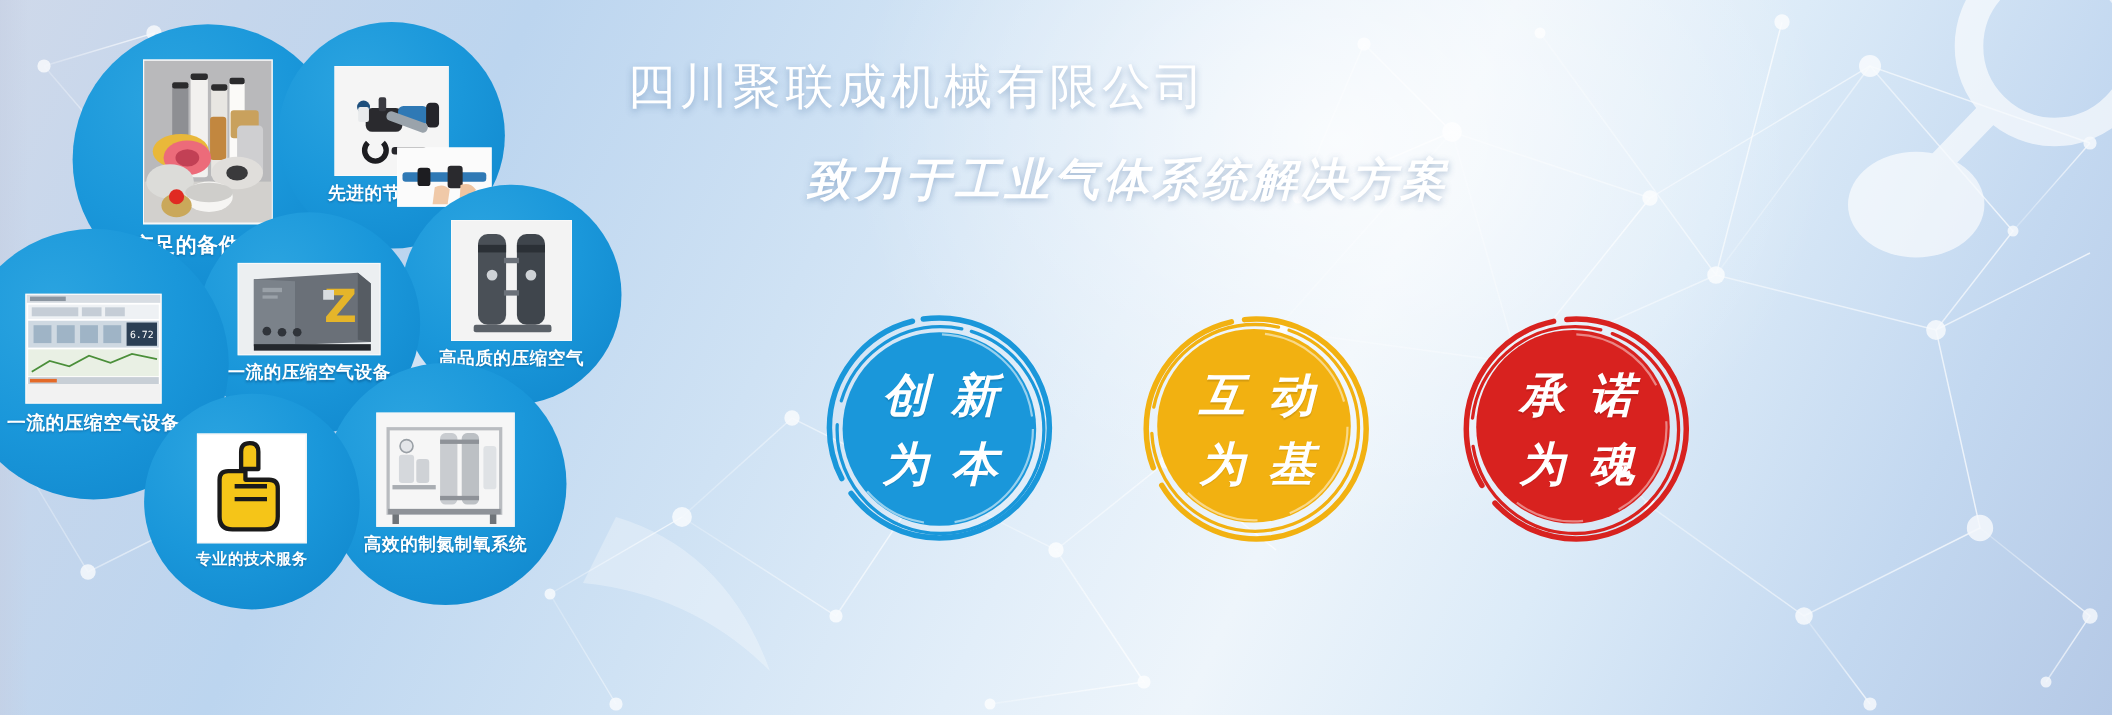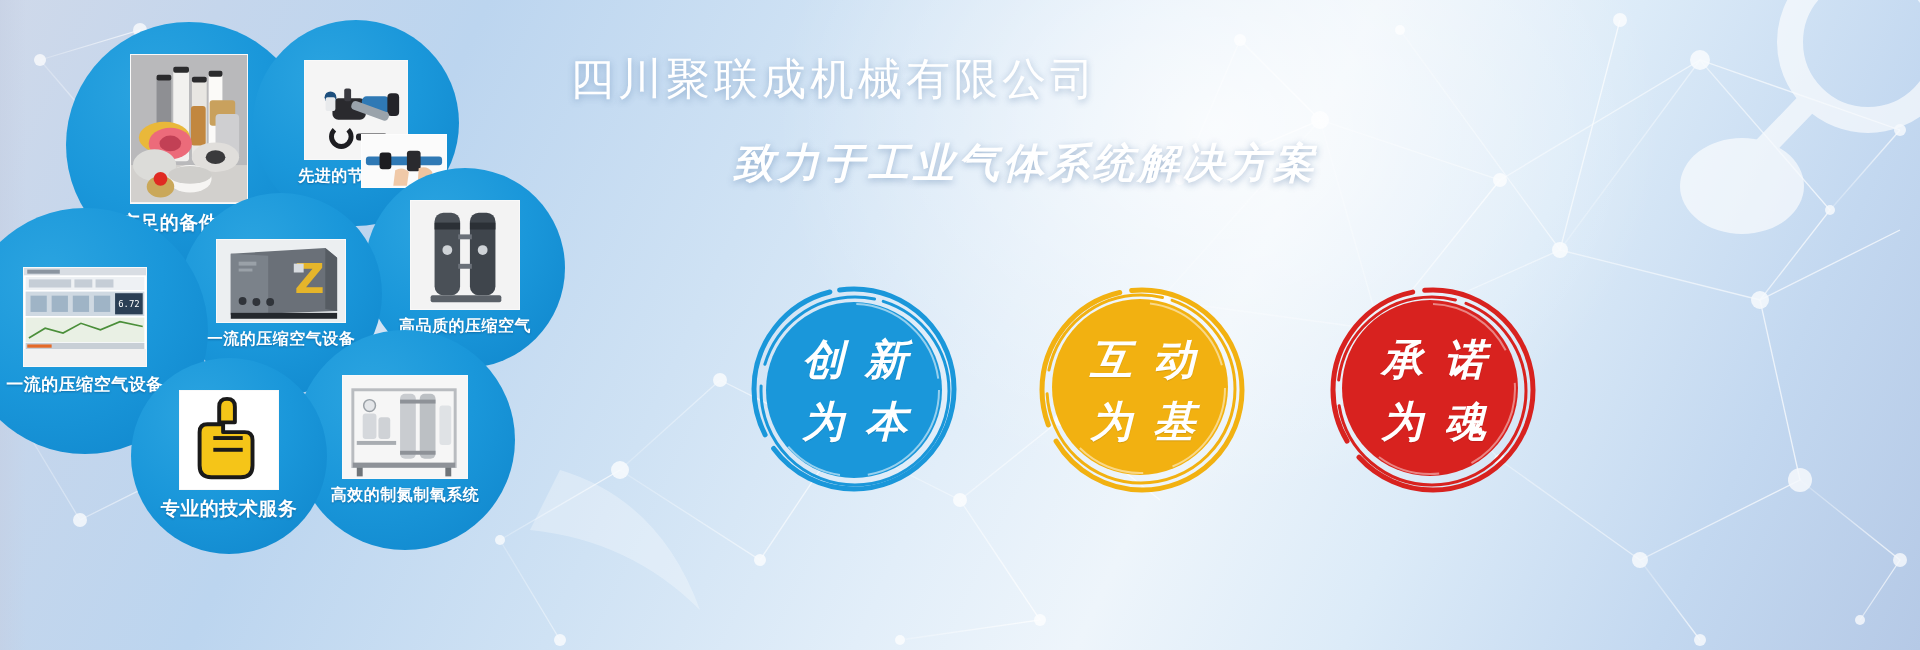--- a/index.html
+++ b/index.html
@@ -73,21 +73,21 @@
   #b-ctrl    .thumb { width: 124px; height: 100px; }
   #b-nitro   .thumb { width: 126px; height: 104px; }
   #b-serv    .thumb { width: 100px; height: 100px; }
 
   #b-parts   .cap { font-size: 19px; }
   #b-pipe    .cap { font-size: 16px; }
   #b-quality .cap { font-size: 16px; }
   #b-comp    .cap { font-size: 16px; font-family: Liberation Serif, serif; }
   #b-ctrl    .cap { font-size: 17px; }
   #b-nitro   .cap { font-size: 16px; text-align: center; }
-  #b-serv    .cap { font-size: 19px; }
+  #b-serv    .cap { font-size: 14px; }
 
   
   .inset-pipe {
     position: absolute; left: 108px; top: 114px;
     width: 86px; height: 54px;
     background: #fafafa; border: 1px solid rgba(255,255,255,.6);
     overflow: hidden;
   }
 
   

